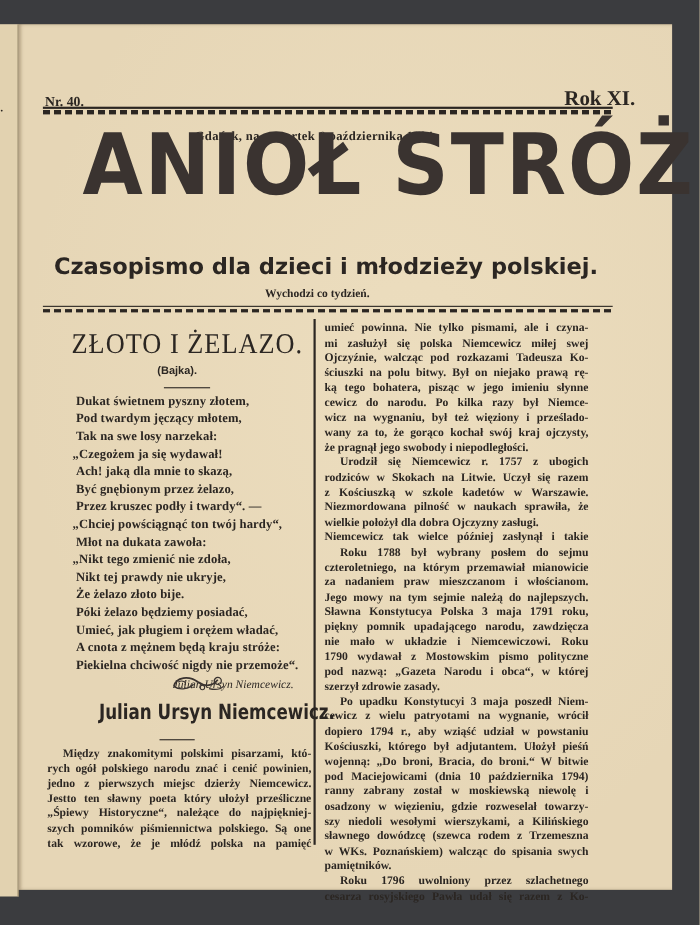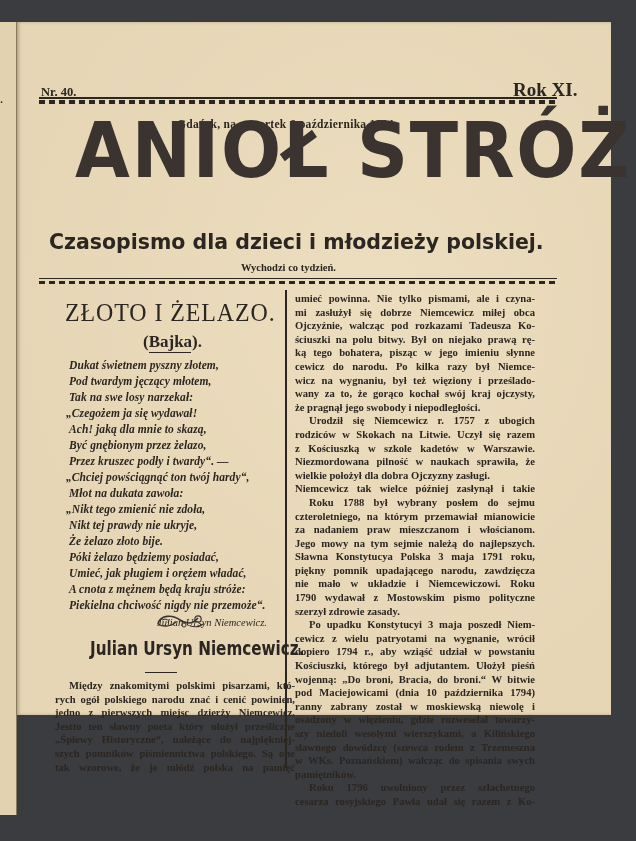--- a/index.html
+++ b/index.html
@@ -1,44 +1,44 @@
 <!DOCTYPE html>
 <html><head>
 <meta charset="utf-8">
 <style>
   html,body{margin:0;padding:0;}
   body{width:636px;height:841px;background:#3b3c3f;position:relative;overflow:hidden;font-family:"DejaVu Serif",serif;}
   .prev-page{position:absolute;left:0;top:22px;width:16px;height:793px;background:#e2d2b0;border-right:1px solid #8a7a5c;}
   .prev-page .ch{position:absolute;left:0;font-size:9px;font-weight:bold;color:#2a2520;font-family:"DejaVu Serif",serif;}
-  .page{position:absolute;left:17px;top:22px;width:594px;height:693px;background:#e6d6b6;
+  .page{position:absolute;left:17px;top:22px;width:594px;height:787px;background:#e6d6b6;
         background-image:radial-gradient(ellipse at 60% 40%, rgba(240,226,196,0.6), rgba(225,208,176,0) 70%);
         box-shadow:inset 2px 0 3px rgba(90,70,40,0.35);}
   .t{position:absolute;white-space:nowrap;color:#2b2622;}
   .nr{left:24px;top:63px;font-size:12.5px;font-weight:bold;font-family:"Liberation Serif",serif;}
   .dateline{left:160px;top:59px;font-size:11.5px;font-weight:bold;font-family:"Liberation Serif",serif;letter-spacing:0.3px;margin-top:37px;}
   .rok{left:496px;top:57px;font-size:19px;font-weight:bold;font-family:"Liberation Serif",serif;}
   .rule{position:absolute;left:22px;width:518px;border-top:2px solid #2b2622;}
   .dashrule{position:absolute;left:22px;width:518px;height:4px;
      background:repeating-linear-gradient(90deg,#2b2622 0 6px,transparent 6px 10px);}
   .title{left:58px;top:90px;font-family:"DejaVu Sans",sans-serif;font-weight:bold;font-size:77px;letter-spacing:2px;
          transform:scaleX(0.92);transform-origin:left top;color:#3a3330;line-height:1;}
   .subtitle{left:32px;top:208px;font-family:"DejaVu Sans",sans-serif;font-weight:bold;font-size:20.5px;color:#2b2622;}
   .weekly{left:224px;top:240px;font-size:10.5px;font-weight:bold;font-family:"Liberation Serif",serif;}
   .col-div{position:absolute;left:286px;top:287px;width:2px;height:478px;background:#2b2622;}
   .poem-title{left:50px;top:296px;font-family:"Liberation Serif",serif;font-size:26px;letter-spacing:1px;transform:scaleX(0.92);transform-origin:left top;}
-  .bajka{left:126px;top:332px;font-size:17px;font-weight:bold;font-family:Liberation Serif, serif;}
+  .bajka{left:126px;top:332px;font-size:10px;font-weight:bold;font-family:Liberation Sans, sans-serif;}
   .short-rule{position:absolute;border-top:1px solid #2b2622;}
-  .verse{position:absolute;left:52px;font-size:11.5px;font-weight:bold;font-family:"Liberation Serif",serif;color:#2b2622;white-space:nowrap;letter-spacing:0.1px;font-style:italic;}
+  .verse{position:absolute;left:52px;font-size:11.5px;font-weight:bold;font-family:"Liberation Serif",serif;color:#2b2622;white-space:nowrap;letter-spacing:0.1px;}
   .author{left:158px;top:584px;font-size:10.5px;font-style:italic;font-family:"Liberation Serif",serif;}
   .ornament{position:absolute;left:155px;top:609px;width:52px;height:18px;}
   .bio-title{left:73px;top:636px;font-family:"DejaVu Sans",sans-serif;font-weight:bold;font-size:19px;transform:scaleX(0.8);transform-origin:left top;}
   .para{position:absolute;font-size:10.6px;font-weight:bold;font-family:"Liberation Serif",serif;color:#2b2622;text-align:justify;line-height:13.6px;}
   .para .ln{display:block;white-space:nowrap;text-align-last:justify;}
   .para .ln.last{text-align-last:left;}
-  .lcol{left:38px;top:690px;width:246px;margin-left:12px;}
+  .lcol{left:38px;top:690px;width:246px;}
   .rcol{left:296px;top:291px;width:242px;}
 </style>
 </head>
 <body>
 
 <div class="prev-page">
   <span class="ch" style="top:75px">·</span>
 </div>
 
 <div class="page">
@@ -98,21 +98,21 @@
     <span class="ln">rych ogół polskiego narodu znać i cenić powinien,</span>
     <span class="ln">jedno z pierwszych miejsc dzierży Niemcewicz.</span>
     <span class="ln">Jestto ten sławny poeta który ułożył prześliczne</span>
     <span class="ln">„Śpiewy Historyczne“, należące do najpiękniej-</span>
     <span class="ln">szych pomników piśmiennictwa polskiego. Są one</span>
     <span class="ln">tak wzorowe, że je młódź polska na pamięć</span>
   </div>
 
   <div class="para rcol" style="top:270px;left:278px;width:240px">
     <span class="ln">umieć powinna. Nie tylko pismami, ale i czyna-</span>
-    <span class="ln">mi zasłużył się dobrze Niemcewicz miłej obca</span>
+    <span class="ln">mi zasłużył się polska Niemcewicz miłej swej</span>
     <span class="ln">Ojczyźnie, walcząc pod rozkazami Tadeusza Ko-</span>
     <span class="ln">ściuszki na polu bitwy. Był on niejako prawą rę-</span>
     <span class="ln">ką tego bohatera, pisząc w jego imieniu słynne</span>
     <span class="ln">cewicz do narodu. Po kilka razy był Niemce-</span>
     <span class="ln">wicz na wygnaniu, był też więziony i prześlado-</span>
     <span class="ln">wany za to, że gorąco kochał swój kraj ojczysty,</span>
     <span class="ln last">że pragnął jego swobody i niepodległości.</span>
     <span class="ln" style="padding-left:14px">Urodził się Niemcewicz r. 1757 z ubogich</span>
     <span class="ln">rodziców w Skokach na Litwie. Uczył się razem</span>
     <span class="ln">z Kościuszką w szkole kadetów w Warszawie.</span>
@@ -120,20 +120,21 @@
     <span class="ln last">wielkie położył dla dobra Ojczyzny zasługi.</span>
     <span class="ln">Niemcewicz tak wielce później zasłynął i takie</span>
     <span class="ln" style="padding-left:14px">Roku 1788 był wybrany posłem do sejmu</span>
     <span class="ln">czteroletniego, na którym przemawiał mianowicie</span>
     <span class="ln">za nadaniem praw mieszczanom i włościanom.</span>
     <span class="ln">Jego mowy na tym sejmie należą do najlepszych.</span>
     <span class="ln">Sławna Konstytucya Polska 3 maja 1791 roku,</span>
     <span class="ln">piękny pomnik upadającego narodu, zawdzięcza</span>
     <span class="ln">nie mało w układzie i Niemcewiczowi. Roku</span>
     <span class="ln">1790 wydawał z Mostowskim pismo polityczne</span>
+    <span class="ln">pod nazwą: „Gazeta Narodu i obca“, w której</span>
     <span class="ln last">szerzył zdrowie zasady.</span>
     <span class="ln" style="padding-left:14px">Po upadku Konstytucyi 3 maja poszedł Niem-</span>
     <span class="ln">cewicz z wielu patryotami na wygnanie, wrócił</span>
     <span class="ln">dopiero 1794 r., aby wziąść udział w powstaniu</span>
     <span class="ln">Kościuszki, którego był adjutantem. Ułożył pieśń</span>
     <span class="ln">wojenną: „Do broni, Bracia, do broni.“ W bitwie</span>
     <span class="ln">pod Maciejowicami (dnia 10 października 1794)</span>
     <span class="ln">ranny zabrany został w moskiewską niewolę i</span>
     <span class="ln">osadzony w więzieniu, gdzie rozweselał towarzy-</span>
     <span class="ln">szy niedoli wesołymi wierszykami, a Kilińskiego</span>

